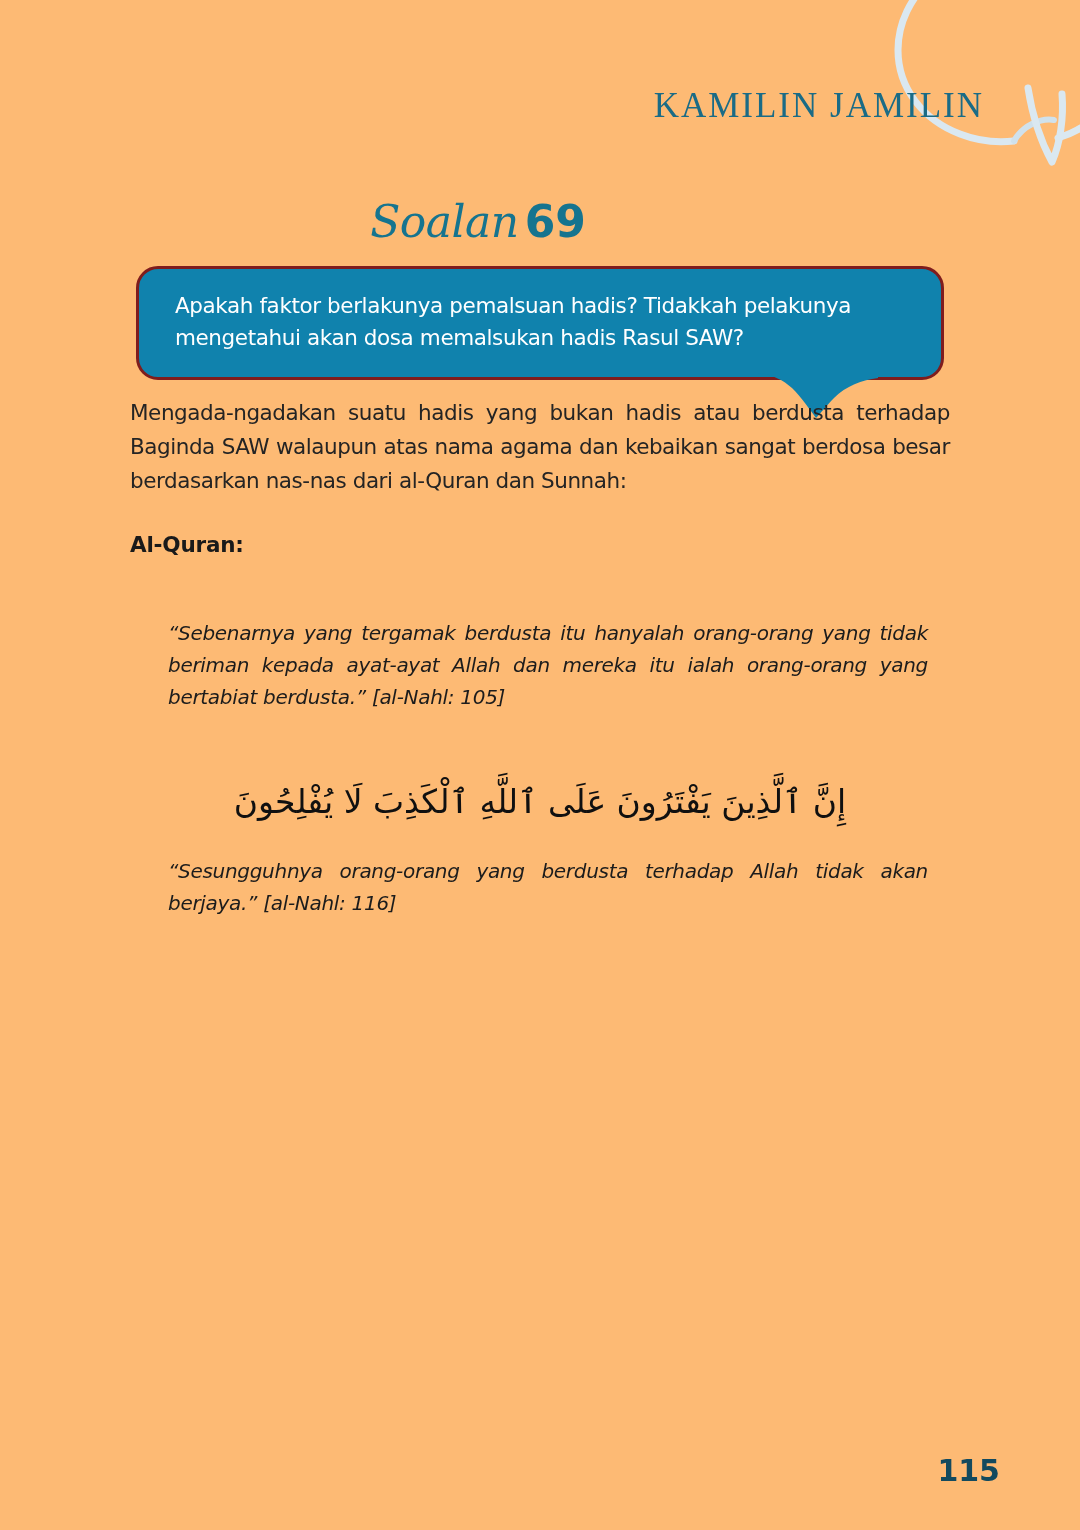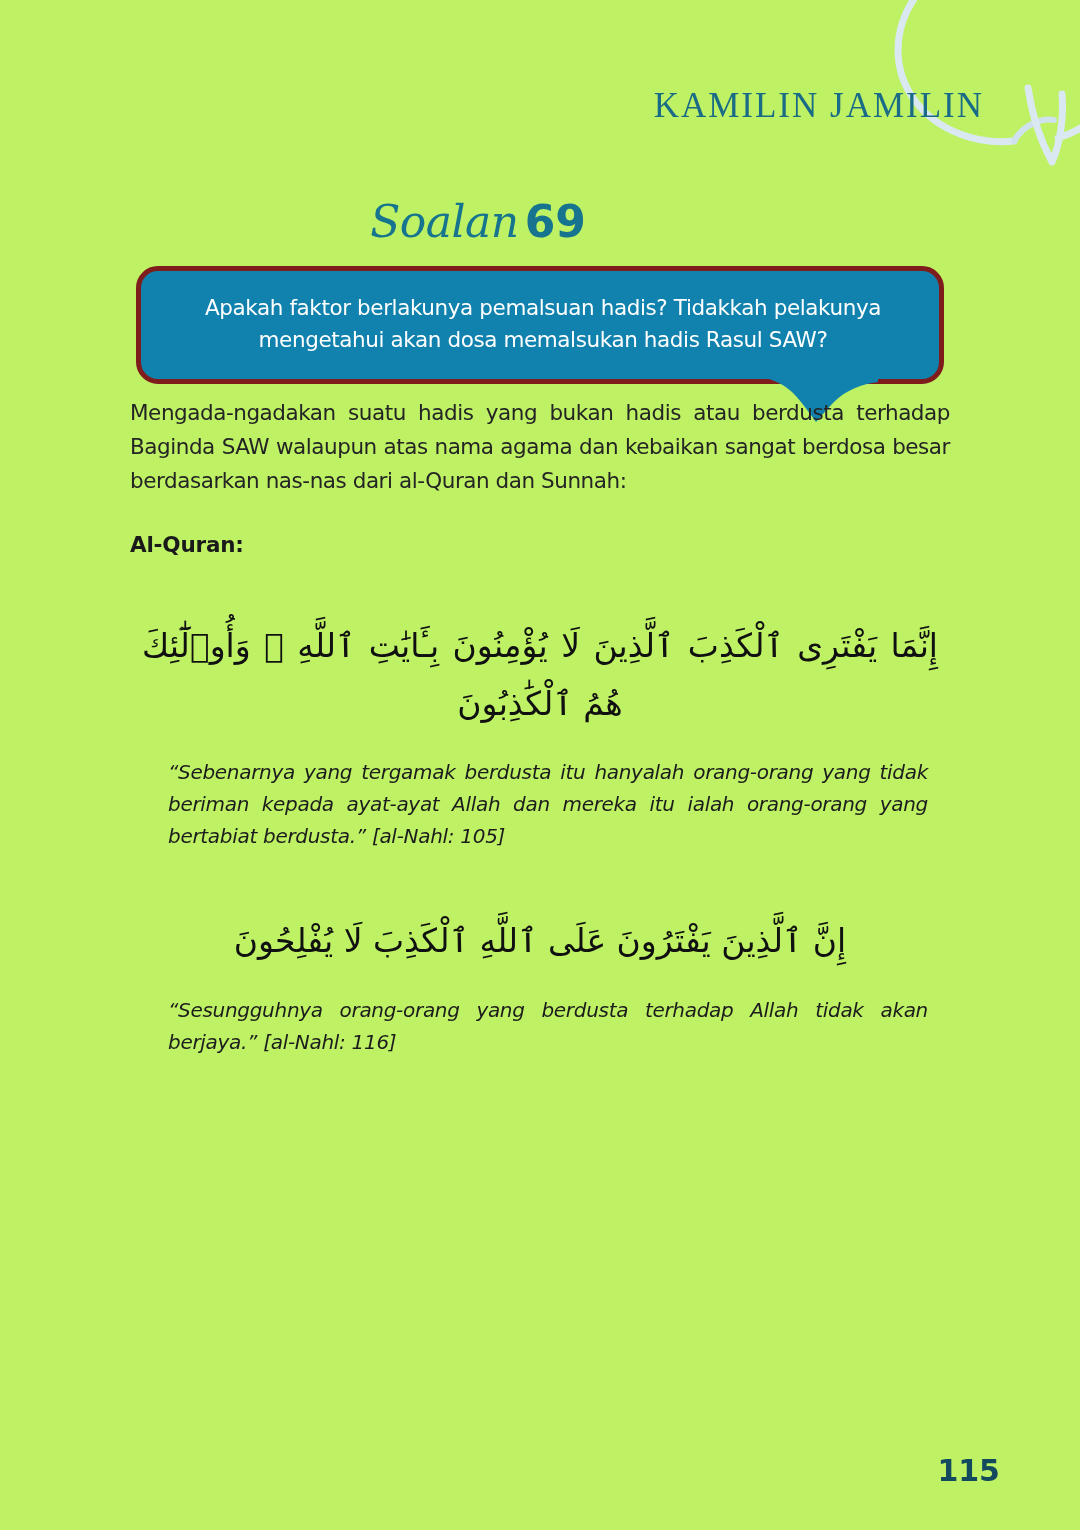--- a/index.html
+++ b/index.html
@@ -7,21 +7,21 @@
     padding: 0;
     background: #ffffff;
   }
   body {
     font-family: "Liberation Sans", sans-serif;
   }
   .page {
     position: relative;
     width: 1080px;
     height: 1530px;
-    background: #bef264;
+    background: #fdba74;
     overflow: hidden;
   }
 
   
   .corner-deco {
     position: absolute;
     top: -62px;
     right: -58px;
     width: 270px;
     height: 230px;
@@ -70,30 +70,29 @@
   .question-wrap {
     position: absolute;
     left: 136px;
     top: 266px;
     width: 808px;
     z-index: 2;
   }
   .question-bubble {
     position: relative;
     background: #1082ad;
-    border: 5px solid #7f1d1d;
+    border: 3px solid #7f1d1d;
     border-radius: 22px;
     padding: 21px 30px 22px 36px;
     box-sizing: border-box;
     color: #ffffff;
     font-family: "DejaVu Sans", sans-serif;
     font-size: 21.5px;
     line-height: 1.50;
     letter-spacing: -0.4px;
-    text-align: center;
   }
   .bubble-tail {
     position: absolute;
     right: 66px;
     bottom: -38px;
     width: 120px;
     height: 46px;
     pointer-events: none;
   }
 
@@ -203,21 +202,20 @@
   </div>
 
   <div class="content">
 
 
     <p class="body-para">Mengada-ngadakan suatu hadis yang bukan hadis atau berdusta terhadap Baginda SAW walaupun atas nama agama dan kebaikan sangat berdosa besar berdasarkan nas-nas dari al-Quran dan Sunnah:</p>
 
     <div class="h-sub">Al-Quran:</div>
 
     <div class="verse-block tight">
-      <p class="arabic justified">إِنَّمَا يَفْتَرِى ٱلْكَذِبَ ٱلَّذِينَ لَا يُؤْمِنُونَ بِـَٔايَٰتِ ٱللَّهِ ۖ وَأُو۟لَٰٓئِكَ هُمُ ٱلْكَٰذِبُونَ</p>
       <p class="translation">“Sebenarnya yang tergamak berdusta itu hanyalah orang-orang yang tidak beriman kepada ayat-ayat Allah dan mereka itu ialah orang-orang yang bertabiat berdusta.” [al-Nahl: 105]</p>
     </div>
 
     <div class="verse-block tight">
       <p class="arabic">إِنَّ ٱلَّذِينَ يَفْتَرُونَ عَلَى ٱللَّهِ ٱلْكَذِبَ لَا يُفْلِحُونَ</p>
       <p class="translation">“Sesungguhnya orang-orang yang berdusta terhadap Allah tidak akan berjaya.” [al-Nahl: 116]</p>
     </div>
 
 
   </div>

